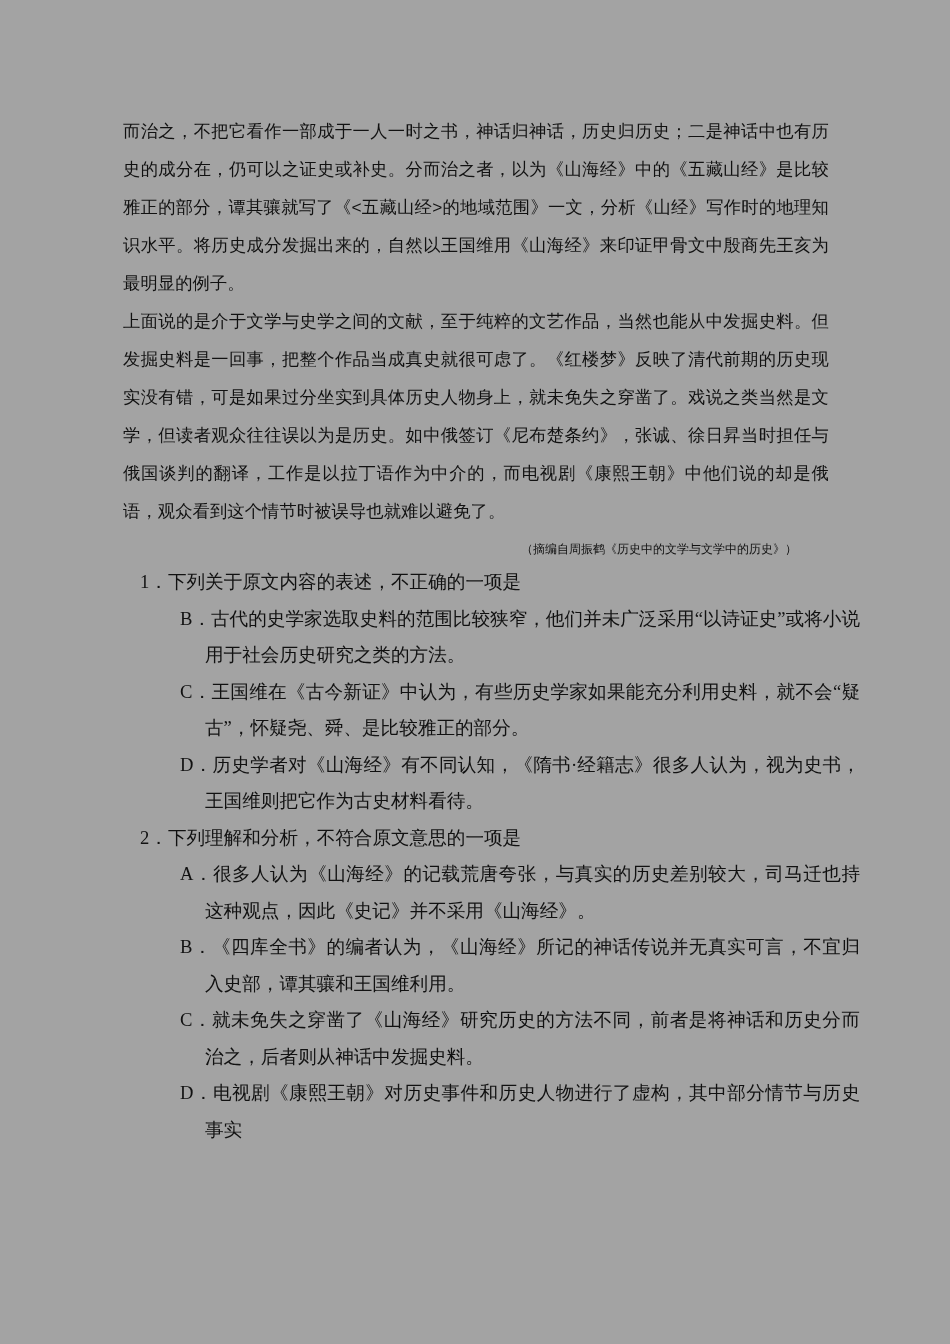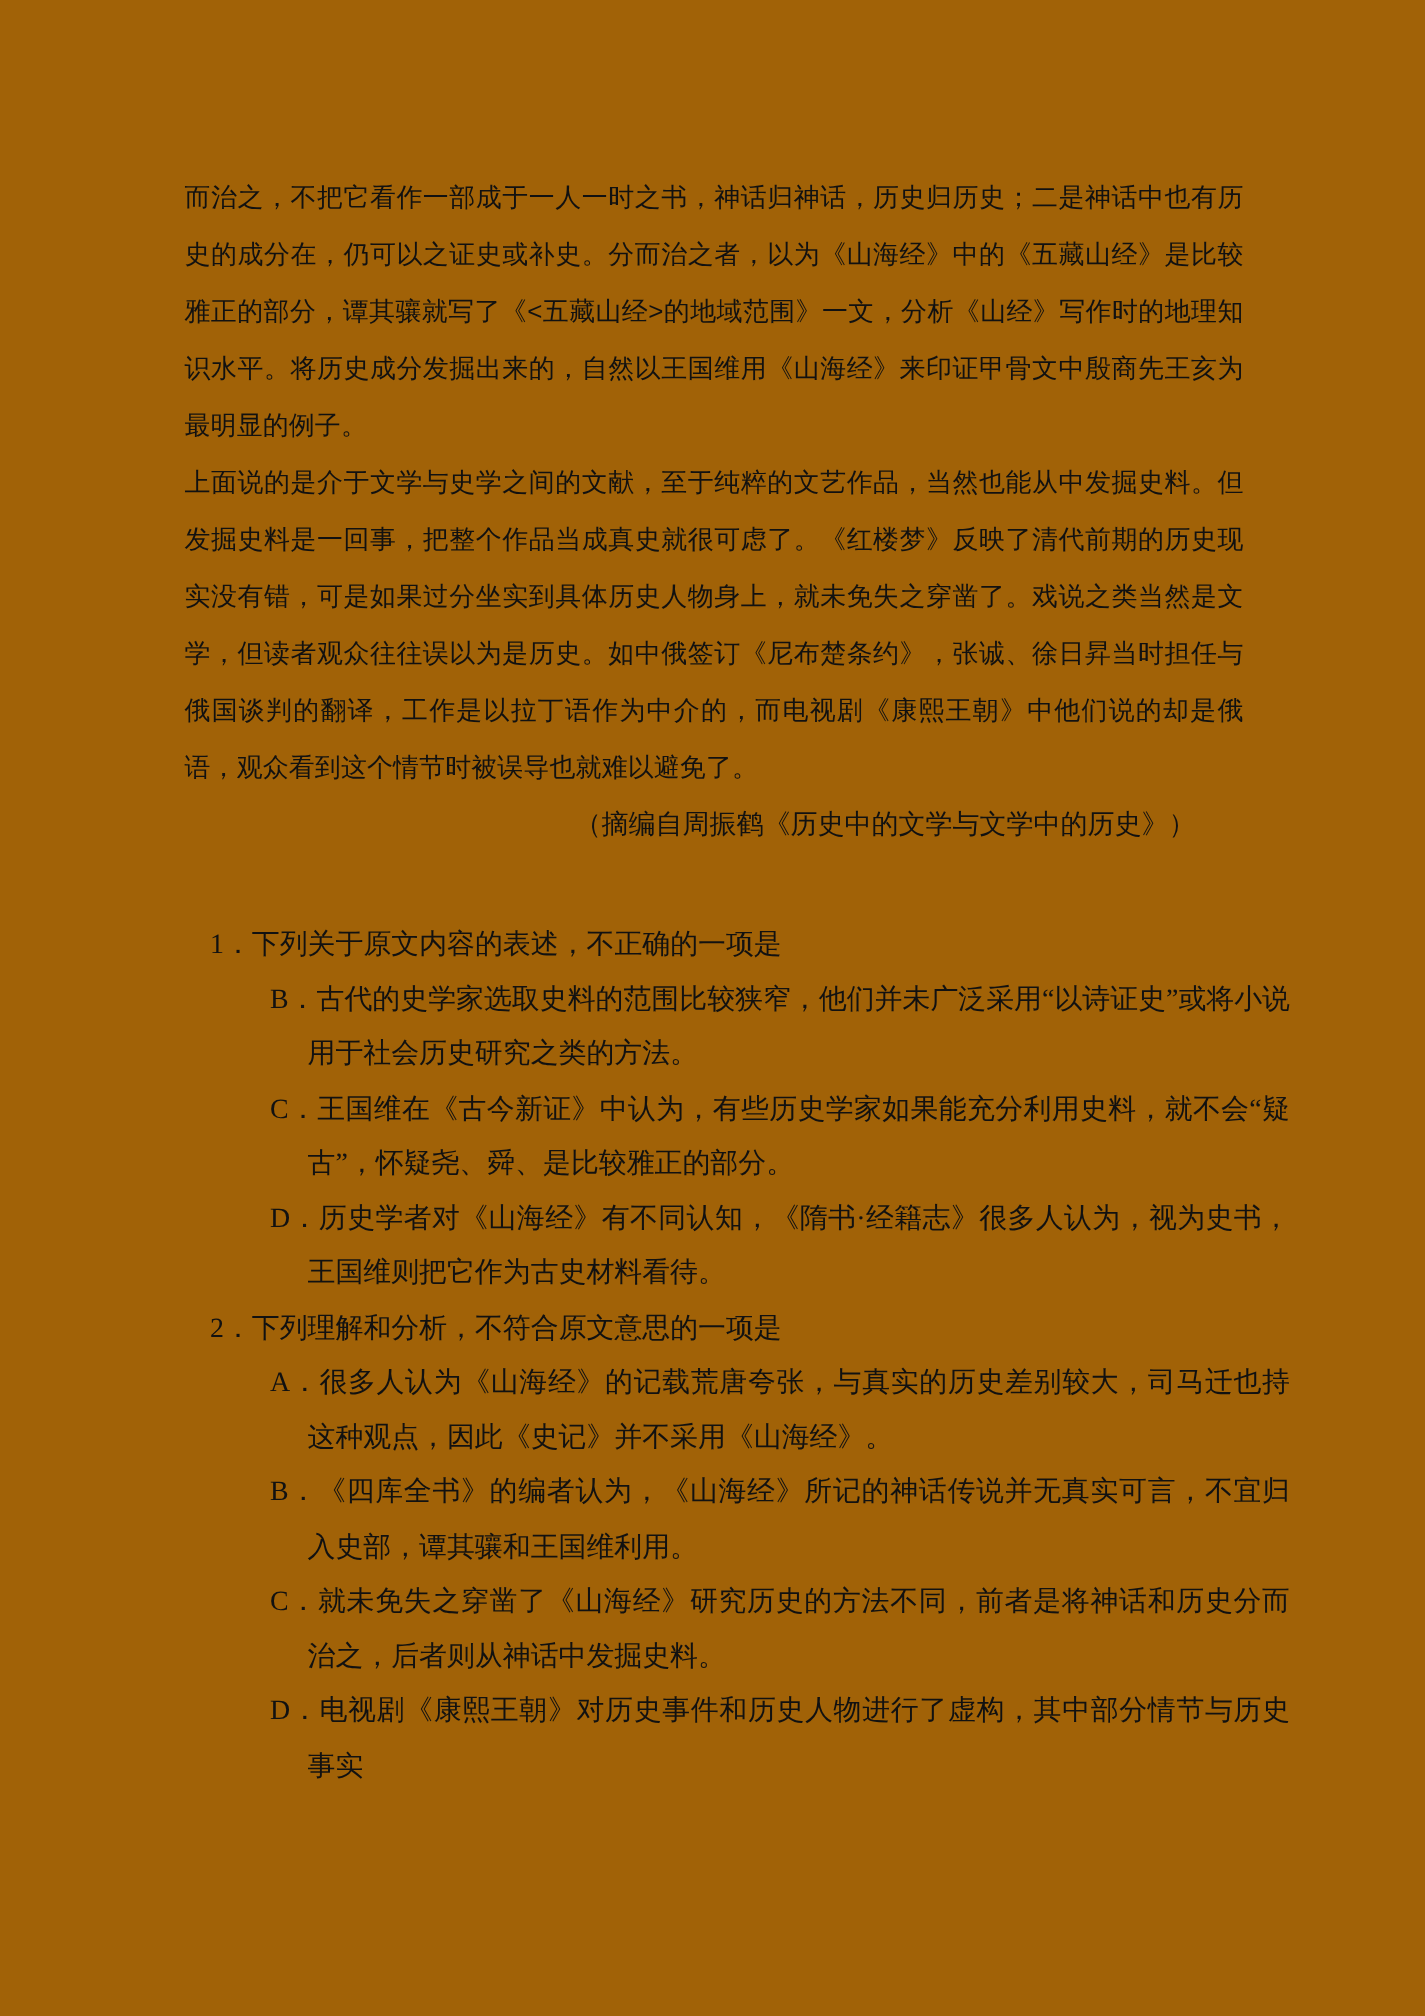--- a/index.html
+++ b/index.html
@@ -16,21 +16,21 @@
     color: #000000;
     -webkit-font-smoothing: antialiased;
   }
 
   #page {
     position: absolute;
     left: 0;
     top: 0;
     width: 950px;
     height: 1344px;
-    background: #a16207;
+    background: #a3a3a3;
   }
 
   
   #content {
     position: absolute;
     left: 123px;
     top: 112px;
     width: 706px;
   }
 
@@ -45,33 +45,33 @@
     margin: 0;
     letter-spacing: 0.1px;
   }
   .passage + .passage {
     margin-top: 0;
   }
 
   
   .attribution {
     font-family: "Liberation Sans", sans-serif;
-    font-size: 18px;
+    font-size: 12px;
     line-height: 38px;
     text-align: right;
     margin: 0;
     padding-right: 32px;
     color: #111111;
   }
 
   
   #questions {
     position: absolute;
     left: 123px;
-    top: 612px;
+    top: 564px;
     width: 712px;
     font-family: "Liberation Serif", serif;
   }
 
   .question-block {
     margin: 0 0 0 0;
   }
 
   .question-stem {
     font-family: "Liberation Serif", serif;

